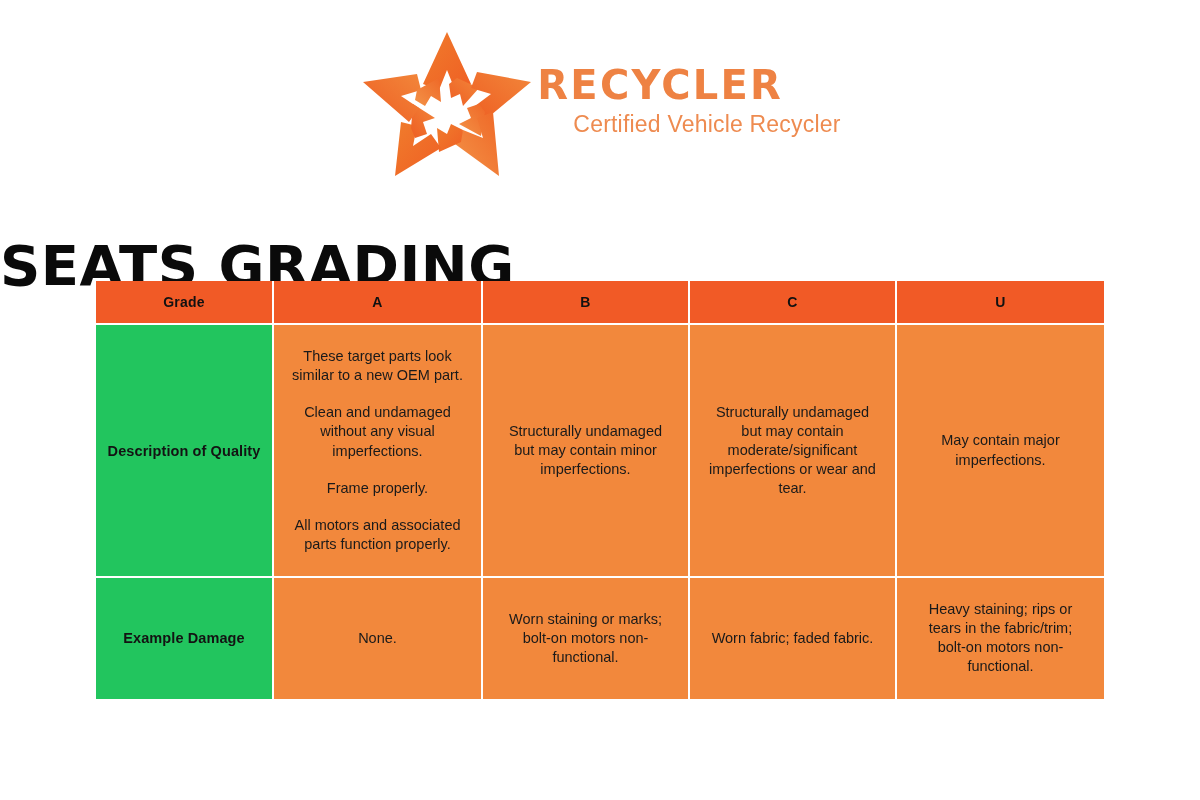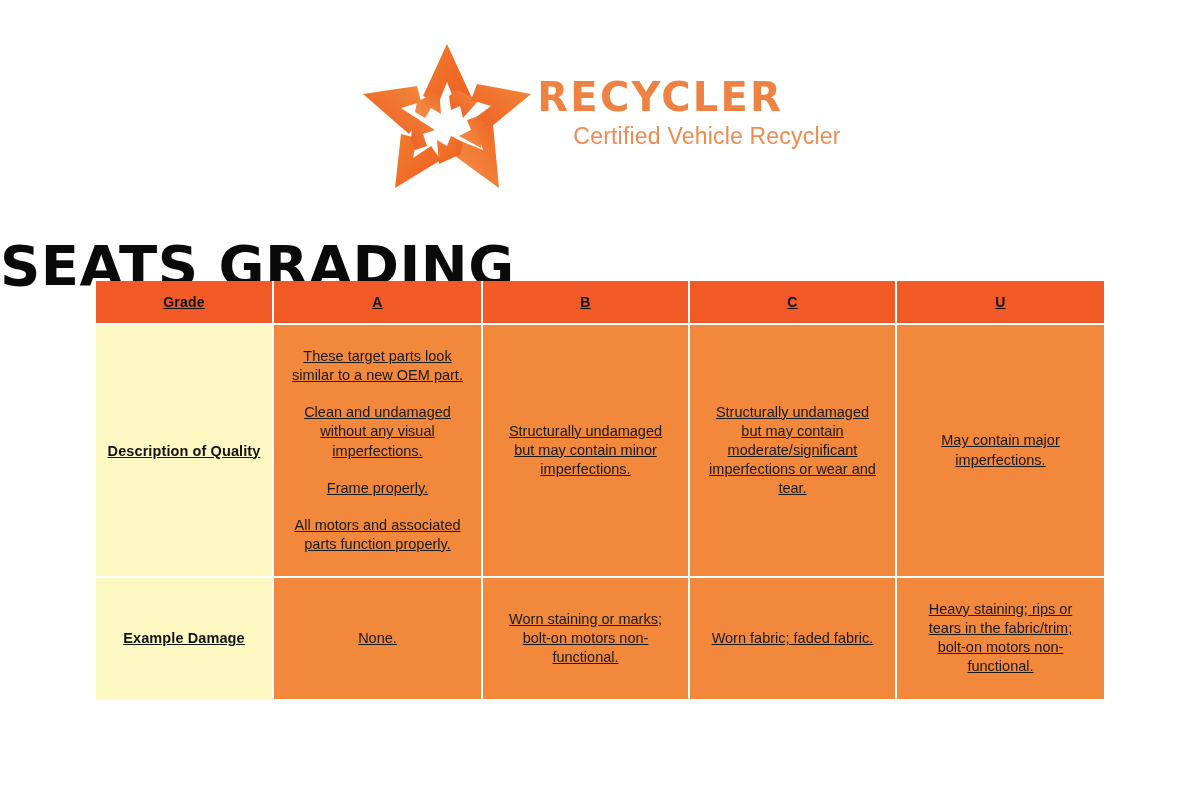--- a/index.html
+++ b/index.html
@@ -20,21 +20,21 @@
     position: relative;
     width: 1200px;
     height: 800px;
     background: #ffffff;
   }
 
   
   .logo-block {
     position: absolute;
     left: 0;
-    top: 40px;
+    top: 28px;
     width: 1200px;
     height: 152px;
     display: flex;
     align-items: center;
     justify-content: center;
   }
   .logo-inner {
     display: flex;
     align-items: center;
     gap: 0px;
@@ -96,21 +96,20 @@
     border-collapse: separate;
     border-spacing: 0;
     table-layout: fixed;
   }
   .grading-table td,
   .grading-table th {
     vertical-align: middle;
     padding: 6px 0;
     border-right: 2px solid #ffffff;
     border-bottom: 2px solid #ffffff;
-    text-decoration: underline;
   }
   .grading-table td:last-child,
   .grading-table th:last-child {
     border-right: none;
   }
   .grading-table tr:last-child td {
     border-bottom: none;
   }
 
   col.c-label { width: 178px; }
@@ -124,21 +123,21 @@
     height: 44px;
     font-family: "Liberation Sans", sans-serif;
     font-size: 14px;
     font-weight: 700;
     color: #111111;
     text-align: center;
     letter-spacing: 0.2px;
   }
 
   td.row-label {
-    background: #fef9c3;
+    background: #22c55e;
     font-family: "Liberation Sans", sans-serif;
     font-size: 14.5px;
     font-weight: 700;
     color: #131313;
     text-align: center;
     letter-spacing: 0.1px;
   }
 
   td.body-cell {
     background: #f2883c;

